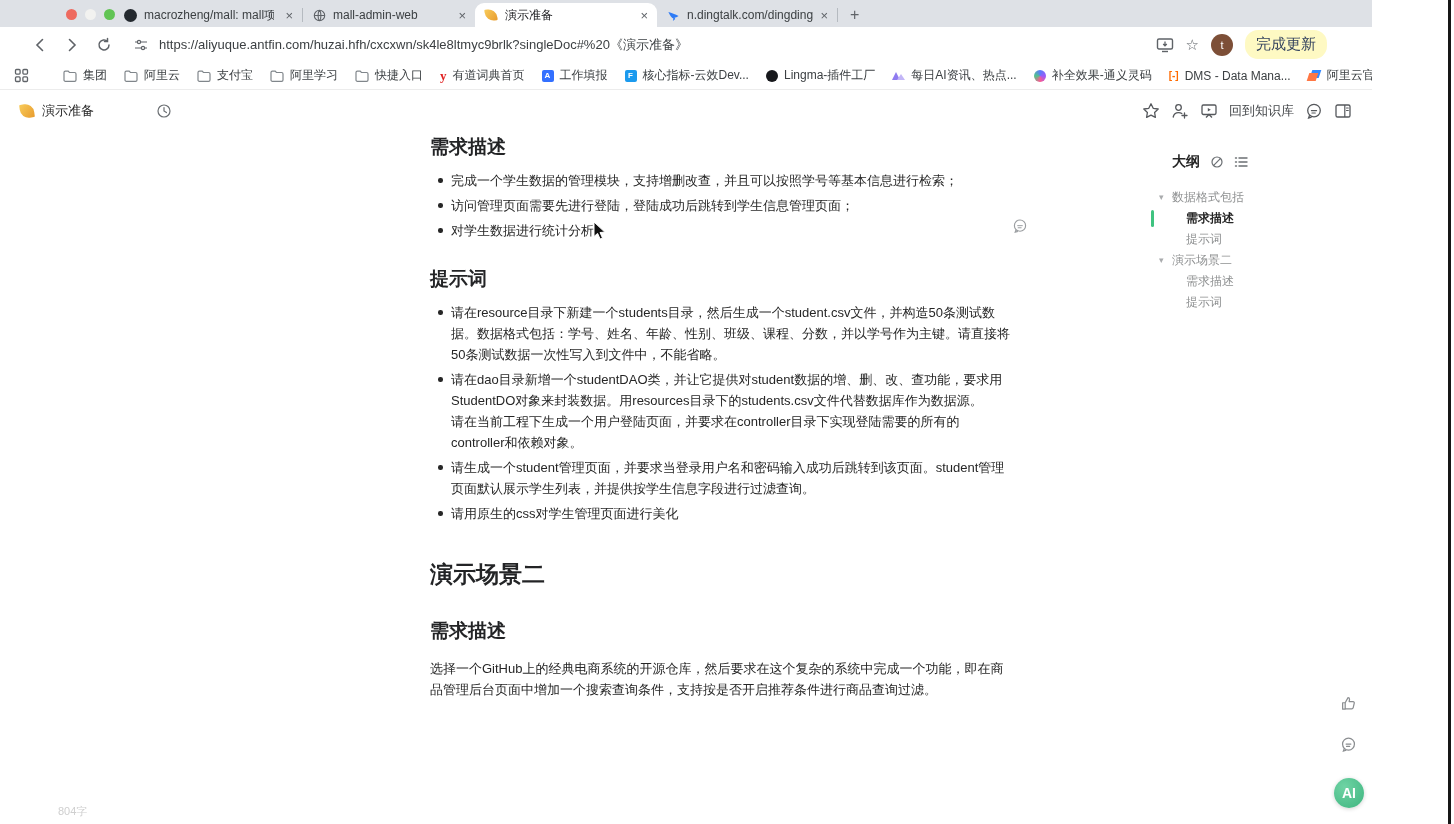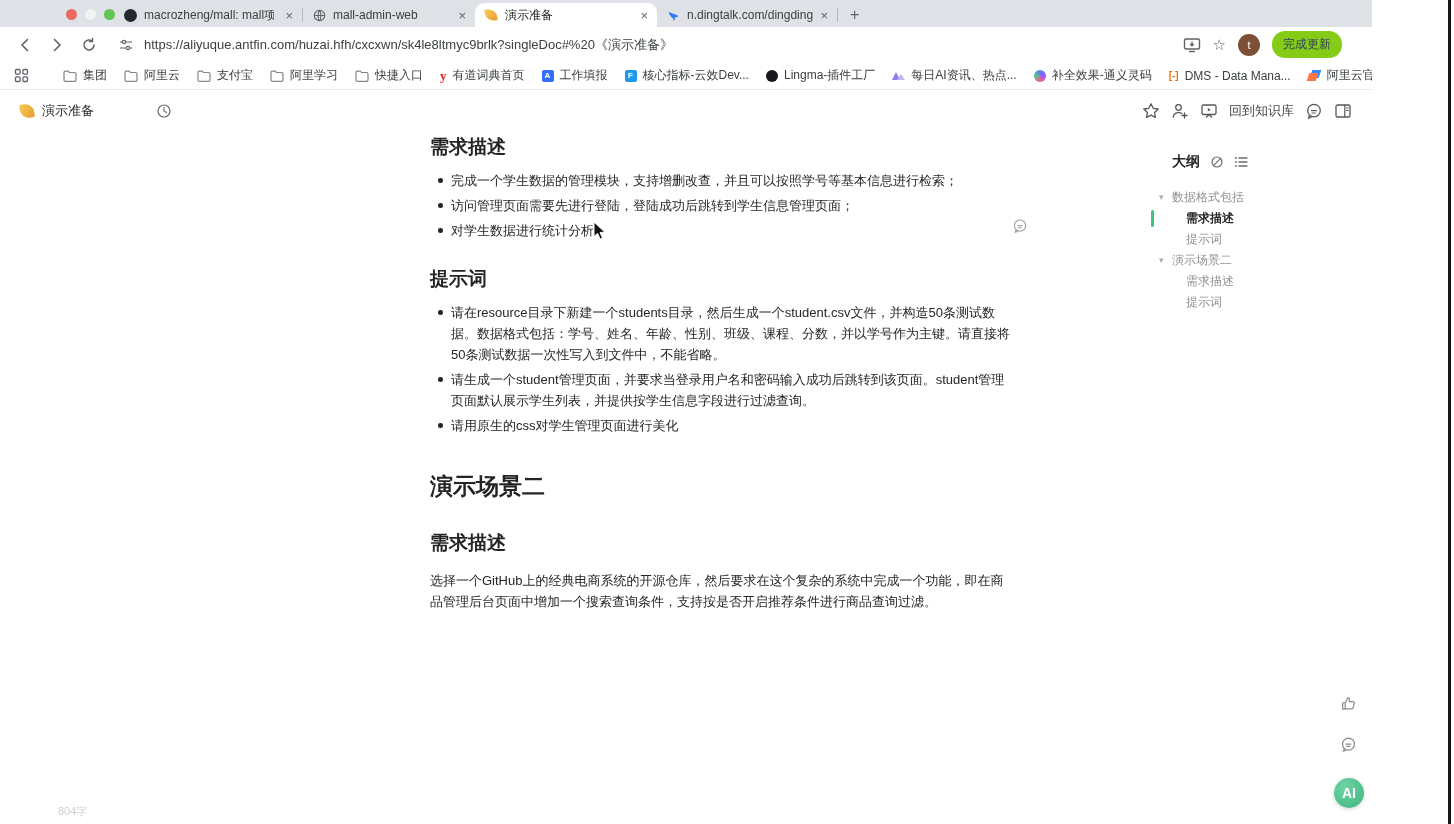--- a/index.html
+++ b/index.html
@@ -18,28 +18,28 @@
   .tab .close { color:#5f6368; font-size:13px; margin-left:auto; cursor:default; }
   .tab.inactive { width:188px; }
   .tab.active { width:182px; background:#fff; border-radius:9px 9px 0 0; color:#202124; }
   .tabsep { width:1px; height:14px; background:#9aa0a6; margin-bottom:5px; opacity:.6; }
   .newtab { font-size:16px; color:#5f6368; padding:0 12px; margin-bottom:3px; }
   .fav { width:14px; height:14px; flex:0 0 auto; display:inline-flex; align-items:center; justify-content:center; }
   .fav-github { width:13px; height:13px; border-radius:50%; background:#24292f; }
   .fav-yuque { width:12px; height:12px; background:linear-gradient(135deg,#f8cb5a,#e89c2e); border-radius:1px 9px 1px 9px; transform:rotate(-8deg); }
 
   
-  .toolbar { height:35px; background:#fff; display:flex; align-items:center; padding:0 12px; gap:6px; }
+  .toolbar { height:35px; background:#fff; display:flex; align-items:center; padding:0 27px; gap:6px; }
   .nav-ic { width:26px; height:26px; display:flex; align-items:center; justify-content:center; color:#5f6368; }
   .urlbox { flex:1; display:flex; align-items:center; gap:10px; height:28px; border-radius:14px; padding:0 10px; overflow:hidden; }
   .url-text { font-size:13px; color:#3c4043; white-space:nowrap; overflow:hidden; }
   .tb-right { display:flex; align-items:center; gap:12px; }
   .star-glyph { font-size:15px; color:#5f6368; }
   .avatar { width:22px; height:22px; border-radius:50%; background:#7d4f37; color:#fff; font-size:11px; display:flex; align-items:center; justify-content:center; }
-  .update-pill { background:#84cc16; color:#33425e; font-size:12px; padding:5px 11px; border-radius:13px; white-space:nowrap; }
+  .update-pill { background:#fef9c3; color:#33425e; font-size:15px; padding:5px 11px; border-radius:13px; white-space:nowrap; }
   .kebab { color:#5f6368; font-size:14px; width:6px; overflow:hidden; }
 
   
   .bookmarks { height:28px; background:#fff; display:flex; align-items:center; padding:0 14px; font-size:12px; color:#3c4043; gap:17px; border-bottom:1px solid #ececec; white-space:nowrap; }
   .bm { display:flex; align-items:center; gap:6px; }
   .bm-divider { width:1px; height:16px; background:#dadce0; }
   .sq-ic { width:12px; height:12px; border-radius:2px; color:#fff; font-size:8px; font-weight:bold; display:flex; align-items:center; justify-content:center; }
   .blue1 { background:#3370ff; } .blue2 { background:#1b9aee; }
   .circ-ic { width:12px; height:12px; border-radius:50%; }
   .dark { background:#17181c; }
@@ -328,20 +328,22 @@
       <div class="content">
         <div class="h2">需求描述</div>
         <ul>
           <li>完成一个学生数据的管理模块，支持增删改查，并且可以按照学号等基本信息进行检索；</li>
           <li>访问管理页面需要先进行登陆，登陆成功后跳转到学生信息管理页面；</li>
           <li>对学生数据进行统计分析</li>
         </ul>
         <div class="h2 mt">提示词</div>
         <ul>
           <li>请在resource目录下新建一个students目录，然后生成一个student.csv文件，并构造50条测试数据。数据格式包括：学号、姓名、年龄、性别、班级、课程、分数，并以学号作为主键。请直接将50条测试数据一次性写入到文件中，不能省略。</li>
+          <li>请在dao目录新增一个studentDAO类，并让它提供对student数据的增、删、改、查功能，要求用StudentDO对象来封装数据。用resources目录下的students.csv文件代替数据库作为数据源。
+请在当前工程下生成一个用户登陆页面，并要求在controller目录下实现登陆需要的所有的controller和依赖对象。</li>
           <li>请生成一个student管理页面，并要求当登录用户名和密码输入成功后跳转到该页面。student管理页面默认展示学生列表，并提供按学生信息字段进行过滤查询。</li>
           <li>请用原生的css对学生管理页面进行美化</li>
         </ul>
         <div class="h1">演示场景二</div>
         <div class="h2" style="margin-top:27px">需求描述</div>
         <p class="para">选择一个GitHub上的经典电商系统的开源仓库，然后要求在这个复杂的系统中完成一个功能，即在商品管理后台页面中增加一个搜索查询条件，支持按是否开启推荐条件进行商品查询过滤。</p>
       </div>
 
       <span class="inline-comment">
         <svg width="16" height="16" viewBox="0 0 18 18">

